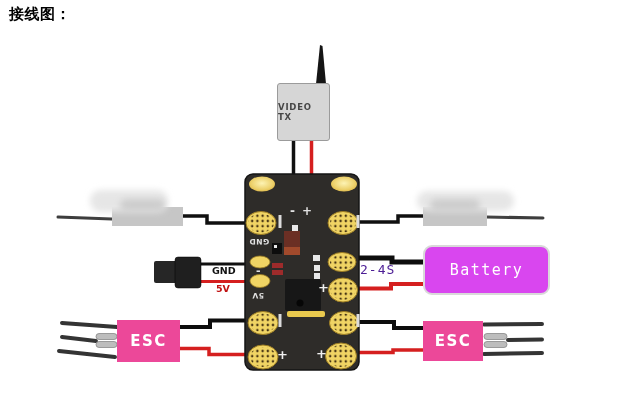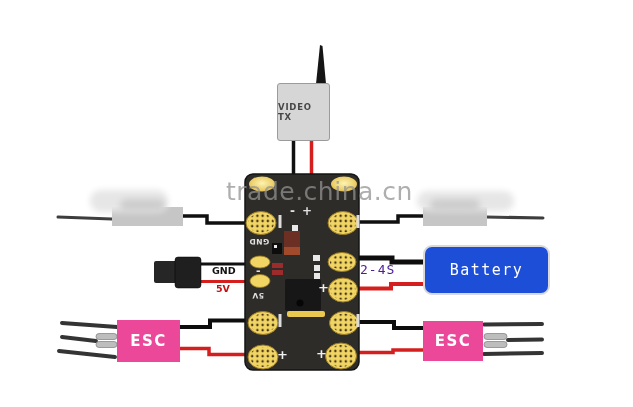--- a/index.html
+++ b/index.html
@@ -19,21 +19,21 @@
     letter-spacing:0.5px;white-space:nowrap;pointer-events:none;
   }
   
   .videotx-box{
     left:277px;top:83px;width:51px;height:56px;background:#d6d6d6;
     border:1px solid #9b9b9b;border-radius:3px;z-index:2;
     display:flex;align-items:center;justify-content:center;
   }
   .videotx-box span{font-size:8.5px;font-weight:600;color:#474747;letter-spacing:0.8px;}
   .battery-box{
-    left:423px;top:245px;width:127px;height:50px;background:#1d4ed8;
+    left:423px;top:245px;width:127px;height:50px;background:#d946ef;
     border:2px solid #d9d9d9;border-radius:9px;z-index:2;box-sizing:border-box;
     display:flex;align-items:center;justify-content:center;
   }
   .battery-box span{
     font-family:"DejaVu Sans Mono","Liberation Mono",monospace;
     font-size:15px;color:#fff;letter-spacing:1.5px;
   }
   .esc-box{
     background:#ec4899;z-index:2;display:flex;align-items:center;justify-content:center;
   }
@@ -195,20 +195,21 @@
         <rect x="313" y="255" width="7" height="6" fill="#e8e8e8"></rect>
         <rect x="314" y="265" width="6" height="6" fill="#e8e8e8"></rect>
         <rect x="314" y="273" width="6" height="6" fill="#e8e8e8"></rect>
         <rect x="285" y="279" width="36" height="32" rx="2" fill="#171717"></rect>
         <circle cx="300" cy="303" r="3.5" fill="#060606"></circle>
         <rect x="287" y="311" width="38" height="6" rx="2" fill="#e9c94e"></rect>
       </g>
     </g>
   </svg>
 
+  <div class="abs page-title">接线图：</div>
 
   <div class="abs videotx-box">
     <span>VIDEO TX</span>
   </div>
 
   <div class="abs gnd-label">GND</div>
   <div class="abs v5-label">5V</div>
 
   <div class="abs battery-box">
     <span>Battery</span>
@@ -226,14 +227,13 @@
     <span>-</span>
     <span>+</span>
   </div>
   <div class="abs silk silk-gnd">GND</div>
   <div class="abs silk silk-minus">-</div>
   <div class="abs silk silk-5v">5V</div>
   <div class="abs plus-mark plus-r-mid">+</div>
   <div class="abs plus-mark plus-b-left">+</div>
   <div class="abs plus-mark plus-b-right">+</div>
 
-  <div class="abs watermark">trade.china.cn</div>
 </div>
 
 </body></html>

